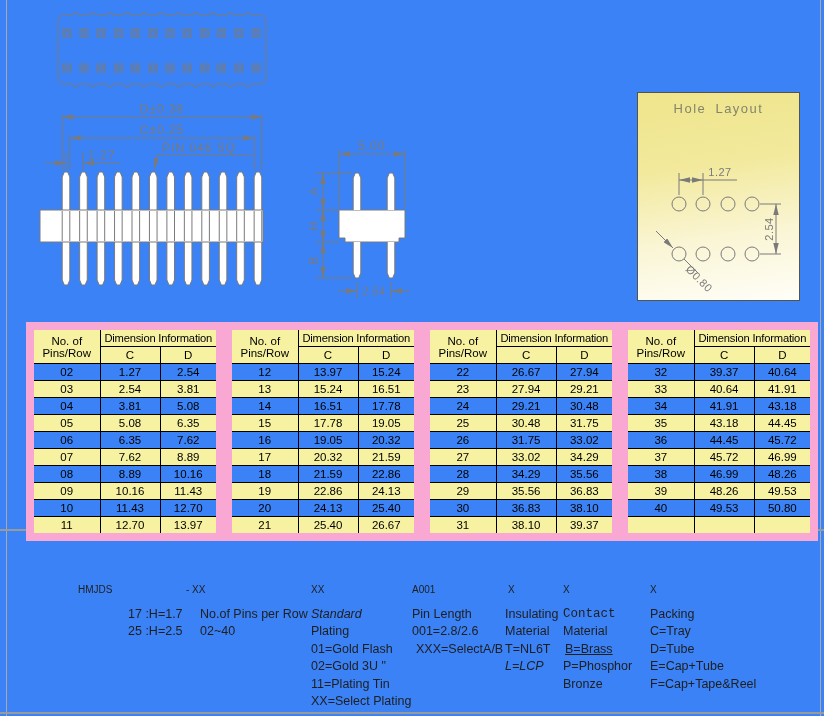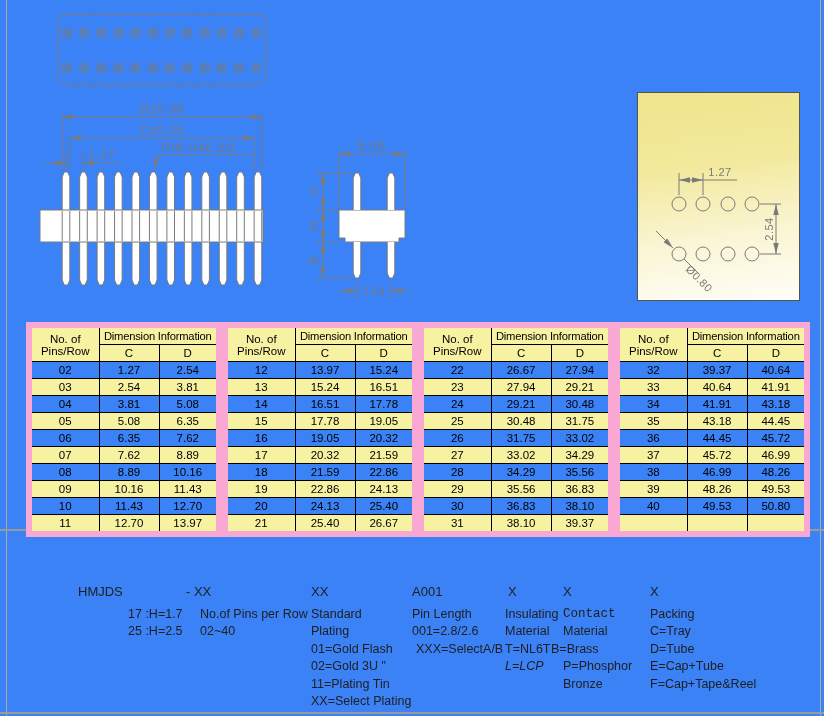--- a/index.html
+++ b/index.html
@@ -18,31 +18,31 @@
   
   .hole-box{position:absolute;left:637px;top:92px;width:163px;height:209px;
             border:1px solid #55544a;box-sizing:border-box;
             background:linear-gradient(172deg,#efe58c 0%,#f2e99c 35%,#faf5d4 68%,#fffef8 100%);}
   .hole-title{position:absolute;left:0;right:0;top:5px;text-align:center;
               color:#84846c;font-size:13px;line-height:22px;letter-spacing:1.5px;word-spacing:4px;}
   .hole-svg{position:absolute;left:0;top:0;}
 
   
   .dim-tables{position:absolute;left:26px;top:322px;width:774px;display:flex;justify-content:space-between;}
-  table.dim-table{border-collapse:collapse;border:6px solid #f9a8d4;table-layout:fixed;width:190px;}
+  table.dim-table{border-collapse:collapse;border:8px solid #f9a8d4;table-layout:fixed;width:190px;}
   table.dim-table th,table.dim-table td{border:1px solid #000;padding:0;text-align:center;
       font-size:11.5px;color:#000;height:16px;font-weight:normal;overflow:hidden;white-space:nowrap;}
   table.dim-table th{background:#f7f2a2;}
   table.dim-table th.diminfo{font-size:11.2px;letter-spacing:-0.2px;}
   table.dim-table tbody tr:nth-child(even) td{background:#f7f2a2;}
 
   
   .ord-title{position:absolute;left:323px;top:558px;width:215px;text-align:center;
              font-size:18px;color:#111;}
-  .ord-h{position:absolute;font-size:13px;color:#1e1e1e;white-space:nowrap;text-align:right;}
+  .ord-h{position:absolute;font-size:10px;color:#1e1e1e;white-space:nowrap;text-align:right;}
   .ord-l{position:absolute;font-size:12.5px;color:#1e1e1e;white-space:nowrap;}
 </style>
 </head>
 <body>
 
 <div class="page">
 
   <div class="frame-v" style="left:6px;"></div>
   <div class="frame-v" style="left:820px;"></div>
   <div class="frame-h" style="top:529px;"></div>
@@ -210,20 +210,21 @@
       <line class="cadline" x1="357" y1="282" x2="357" y2="299"></line>
       <line class="cadline" x1="391" y1="282" x2="391" y2="299"></line>
       <line class="cadline" x1="338" y1="291" x2="357" y2="291" marker-end="url(#arw)"></line>
       <line class="cadline" x1="391" y1="291" x2="410" y2="291" marker-start="url(#arw)"></line>
       <text class="cadtxt-s" x="374" y="295" text-anchor="middle">2.54</text>
     </g>
   </svg>
 
   <div class="hole-box">
     <div class="hole-title">
+      <div>Hole Layout</div>
     </div>
     <svg class="hole-svg" width="161" height="207" viewBox="0 0 161 207">
       <defs>
         <marker id="arwb" viewBox="0 0 12 6" refX="12" refY="3" markerWidth="11" markerHeight="5.5" orient="auto-start-reverse">
             <path d="M0,0 L12,3 L0,6 Z" fill="#7a7a7a"></path>
           </marker>
       </defs>
       <g id="holes-g">
           <circle cx="41" cy="111" r="7" fill="none" stroke="#7a7a7a" stroke-width="1"></circle>
           <circle cx="65" cy="111" r="7" fill="none" stroke="#7a7a7a" stroke-width="1"></circle>
@@ -544,39 +545,39 @@
     </div>
 
   <div id="ordering-section">
       <div class="ord-h" style="left: 78px; top: 584px;">HMJDS</div>
       <div class="ord-l" style="left: 128px; top: 607px;">17 :H=1.7</div>
       <div class="ord-l" style="left: 128px; top: 624.4px;">25 :H=2.5</div>
       <div class="ord-h" style="left: 186px; top: 584px;">- XX</div>
       <div class="ord-l" style="left: 200px; top: 607px;">No.of Pins per Row</div>
       <div class="ord-l" style="left: 200px; top: 624.4px;">02~40</div>
       <div class="ord-h" style="left: 311px; top: 584px;">XX</div>
-      <div class="ord-l" style="left: 311px; top: 607px;">Standard</div>
+      <div class="ord-l" style="left: 311px; top: 607px; font-style: italic;">Standard</div>
       <div class="ord-l" style="left: 311px; top: 624.4px;">Plating</div>
       <div class="ord-l" style="left: 311px; top: 641.8px;">01=Gold Flash</div>
       <div class="ord-l" style="left: 311px; top: 659.2px;">02=Gold 3U "</div>
       <div class="ord-l" style="left: 311px; top: 676.6px;">11=Plating Tin</div>
       <div class="ord-l" style="left: 311px; top: 694px;">XX=Select Plating</div>
       <div class="ord-h" style="left: 412px; top: 584px;">A001</div>
       <div class="ord-l" style="left: 412px; top: 607px;">Pin Length</div>
       <div class="ord-l" style="left: 412px; top: 624.4px;">001=2.8/2.6</div>
       <div class="ord-l" style="left: 416px; top: 641.8px;">XXX=SelectA/B</div>
       <div class="ord-h" style="left: 508px; top: 584px;">X</div>
       <div class="ord-l" style="left: 505px; top: 607px;">Insulating</div>
       <div class="ord-l" style="left: 505px; top: 624.4px;">Material</div>
       <div class="ord-l" style="left: 505px; top: 641.8px;">T=NL6T</div>
       <div class="ord-l" style="left: 505px; top: 659.2px; font-style: italic;">L=LCP</div>
       <div class="ord-h" style="left: 563px; top: 584px;">X</div>
       <div class="ord-l" style="left: 563px; top: 607px; font-family: Liberation Mono, monospace;">Contact</div>
       <div class="ord-l" style="left: 563px; top: 624.4px;">Material</div>
-      <div class="ord-l" style="left: 551px; top: 641.8px;">B=Brass</div>
+      <div class="ord-l" style="left: 565px; top: 641.8px; text-decoration: underline;">B=Brass</div>
       <div class="ord-l" style="left: 563px; top: 659.2px;">P=Phosphor</div>
       <div class="ord-l" style="left: 563px; top: 676.6px;">Bronze</div>
       <div class="ord-h" style="left: 650px; top: 584px;">X</div>
       <div class="ord-l" style="left: 650px; top: 607px;">Packing</div>
       <div class="ord-l" style="left: 650px; top: 624.4px;">C=Tray</div>
       <div class="ord-l" style="left: 650px; top: 641.8px;">D=Tube</div>
       <div class="ord-l" style="left: 650px; top: 659.2px;">E=Cap+Tube</div>
       <div class="ord-l" style="left: 650px; top: 676.6px;">F=Cap+Tape&amp;Reel</div>
     </div>
 

